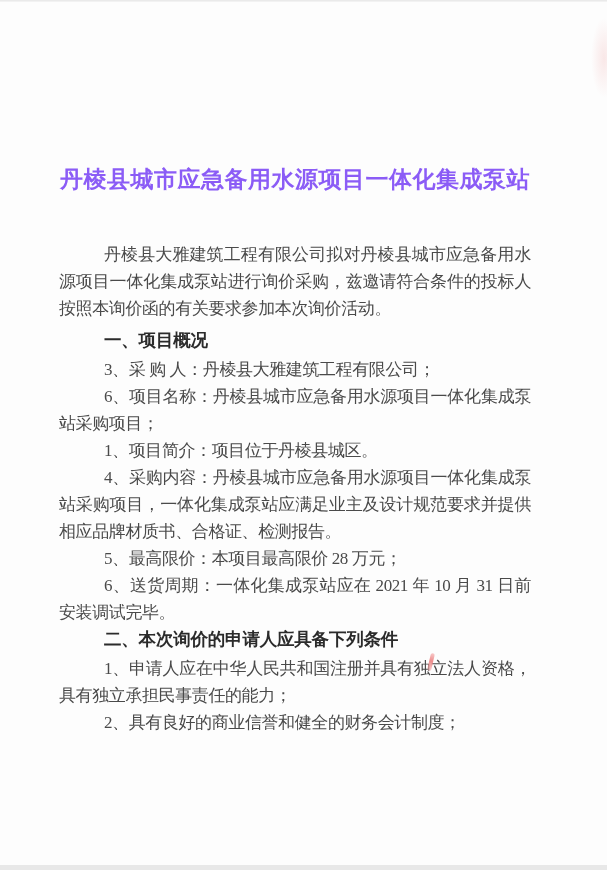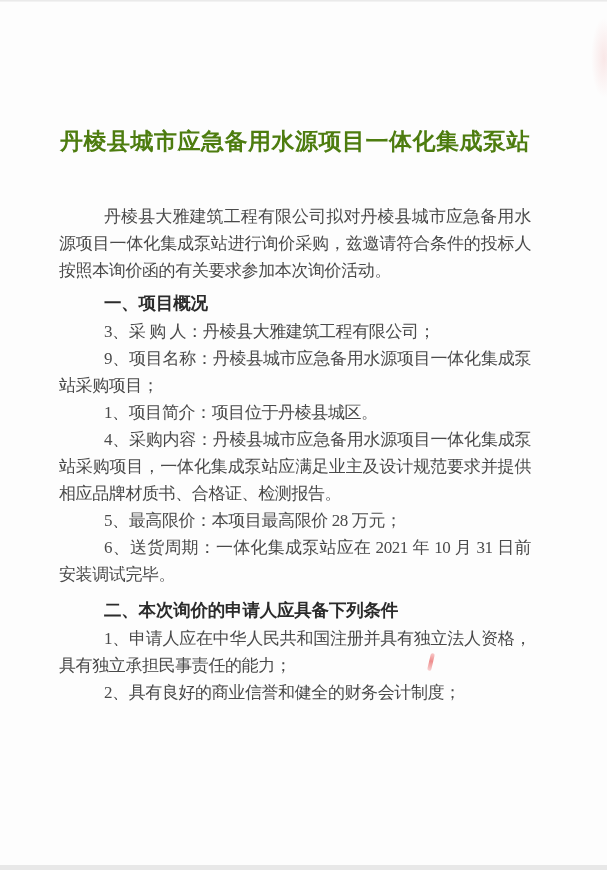--- a/index.html
+++ b/index.html
@@ -34,45 +34,46 @@
     left:59px;top:123px;
     width:472px;
     color:#4a4a4a;
   }
   .doc-title{
     text-align:center;
     font-weight:bold;
     font-size:23px;
     line-height:38px;
     letter-spacing:0.5px;
-    color:#4d7c0f;
+    color:#8b5cf6;
+    margin-top:38px;
   }
   .para{
     margin:0;
     font-size:17px;
     line-height:27px;
     letter-spacing:-0.4px;
     text-align:justify;
     text-indent:45px;
     word-break:break-all;
     color:#4a4a4a;
   }
   .intro{margin-top:42px;}
   .sec-heading{
     margin:0;
     margin-top:5px;
     padding-left:45px;
-    font-family:Liberation Sans, sans-serif;
+    font-family:Liberation Mono, monospace;
     font-weight:bold;
     font-size:17.5px;
     line-height:29px;
     letter-spacing:-0.2px;
     color:#2b2b2b;
   }
-  .sec2-heading{margin-top:8px;}
+  .sec2-heading{margin-top:0;}
   .red-pen-mark{
     position:absolute;
     left:429px;top:653px;
     width:4px;height:18px;
     border-radius:3px;
     background:linear-gradient(rgba(243,160,160,.55),#ee8c8c 45%,rgba(243,170,170,.5));
     transform:rotate(13deg);
   }
 </style>
 </head>
@@ -87,21 +88,21 @@
 
     <div class="doc-title">
       <div>丹棱县城市应急备用水源项目一体化集成泵站</div>
     </div>
 
     <p class="para intro">丹棱县大雅建筑工程有限公司拟对丹棱县城市应急备用水源项目一体化集成泵站进行询价采购，兹邀请符合条件的投标人按照本询价函的有关要求参加本次询价活动。</p>
 
     <h2 class="sec-heading">一、项目概况</h2>
 
     <p class="para">3、采 购 人：丹棱县大雅建筑工程有限公司；</p>
-    <p class="para">9、项目名称：丹棱县城市应急备用水源项目一体化集成泵站采购项目；</p>
+    <p class="para">6、项目名称：丹棱县城市应急备用水源项目一体化集成泵站采购项目；</p>
     <p class="para">1、项目简介：项目位于丹棱县城区。</p>
     <p class="para">4、采购内容：丹棱县城市应急备用水源项目一体化集成泵站采购项目，一体化集成泵站应满足业主及设计规范要求并提供相应品牌材质书、合格证、检测报告。</p>
     <p class="para">5、最高限价：本项目最高限价 28 万元；</p>
     <p class="para">6、送货周期：一体化集成泵站应在 2021 年 10 月 31 日前安装调试完毕。</p>
 
     <h2 class="sec-heading sec2-heading">二、本次询价的申请人应具备下列条件</h2>
 
     <p class="para">1、申请人应在中华人民共和国注册并具有独立法人资格，具有独立承担民事责任的能力；</p>
     <p class="para">2、具有良好的商业信誉和健全的财务会计制度；</p>
 

